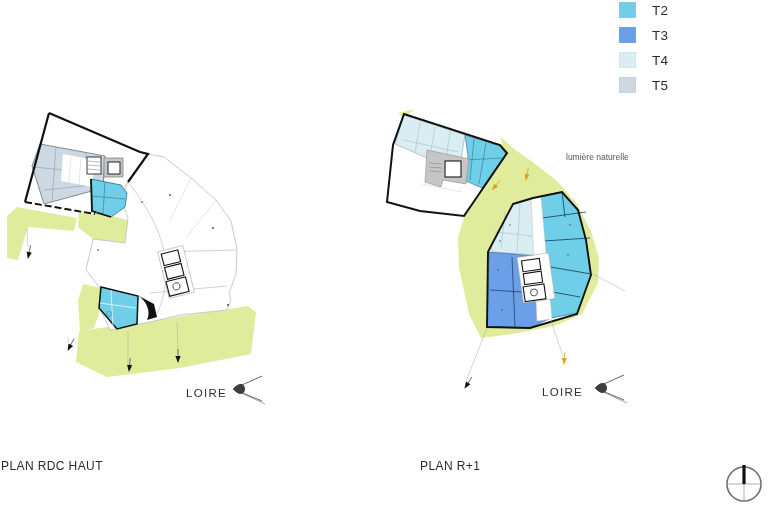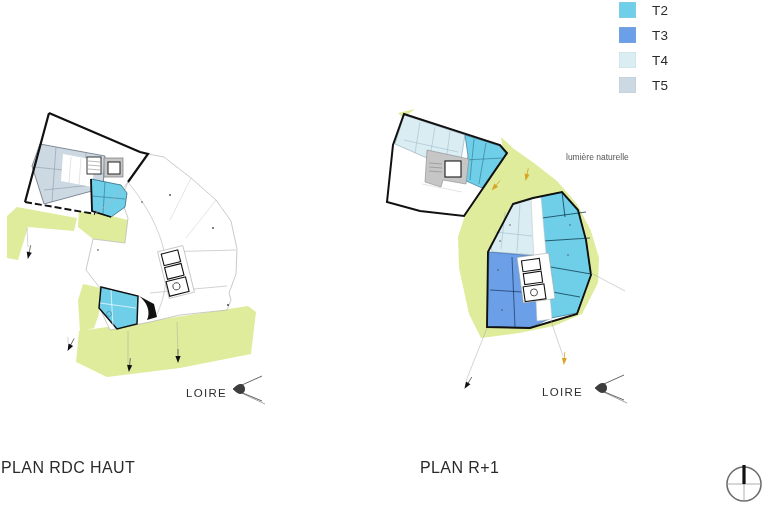--- a/index.html
+++ b/index.html
@@ -4,21 +4,21 @@
 <style>
   html,body{margin:0;padding:0;background:#fff;}
   #canvas{position:relative;width:768px;height:506px;background:#fff;overflow:hidden;
           font-family:"Liberation Sans",sans-serif;}
   .abs{position:absolute;}
   
   #legend{left:619px;top:2px;}
   .legend-row{display:flex;align-items:center;height:16px;margin-bottom:9px;}
   .legend-label{margin-left:16px;font-size:13.5px;color:#2b2b2b;letter-spacing:.3px;}
   
-  .plan-title{font-size:16px;color:#2b2b2b;letter-spacing:.4px;}
+  .plan-title{font-size:12px;color:#2b2b2b;letter-spacing:.4px;}
   #title-left{left:1px;top:459px;}
   #title-right{left:378px;top:459px;padding-left:42px;}
   
   .thin{stroke:#b3b3b3;stroke-width:.6;fill:none;}
   .thin2{stroke:#c8c8c8;stroke-width:.5;fill:none;}
   .wall{stroke:#111;fill:none;}
   .roomlight{stroke:#9ab5c2;stroke-width:.5;fill:none;}
   .roomgray{stroke:#7f8fa0;stroke-width:.5;fill:none;}
   .roomcyan{stroke:#2a6a85;stroke-width:.55;fill:none;}
   .roomdark{stroke:#0f3d52;stroke-width:.8;fill:none;}

